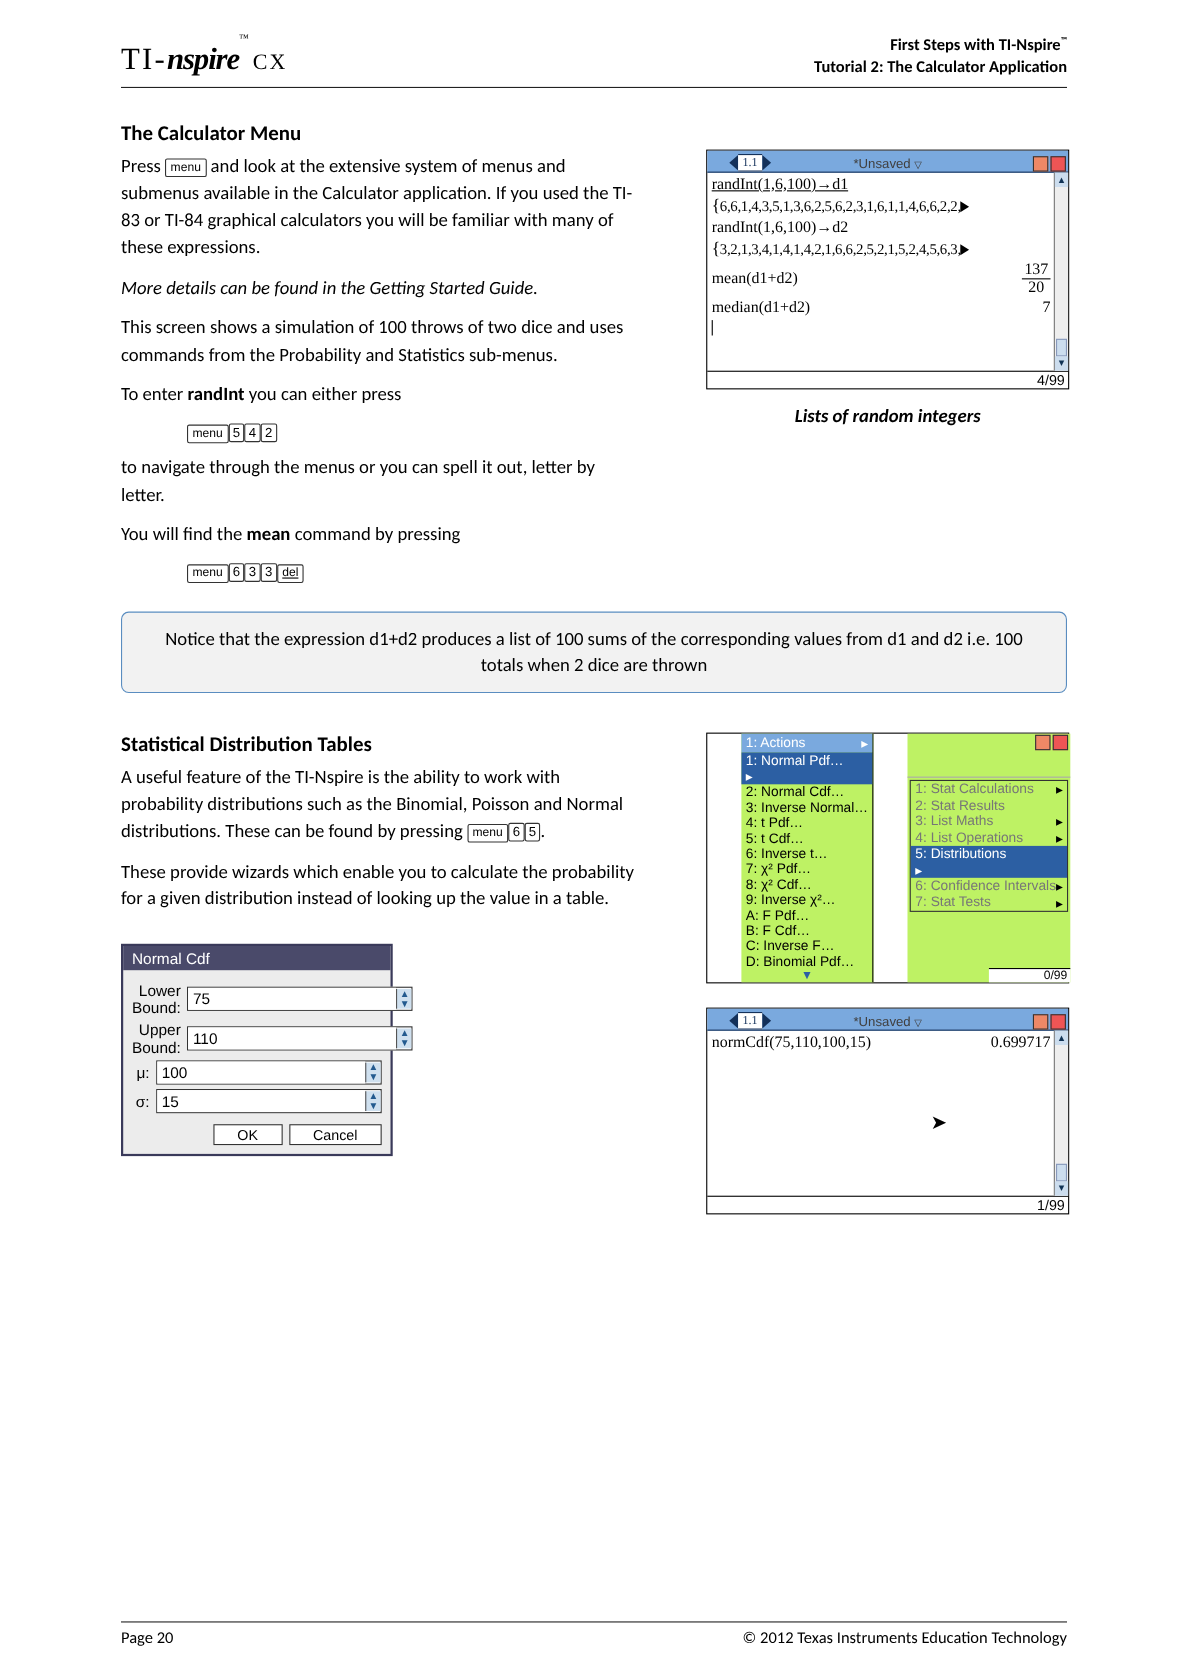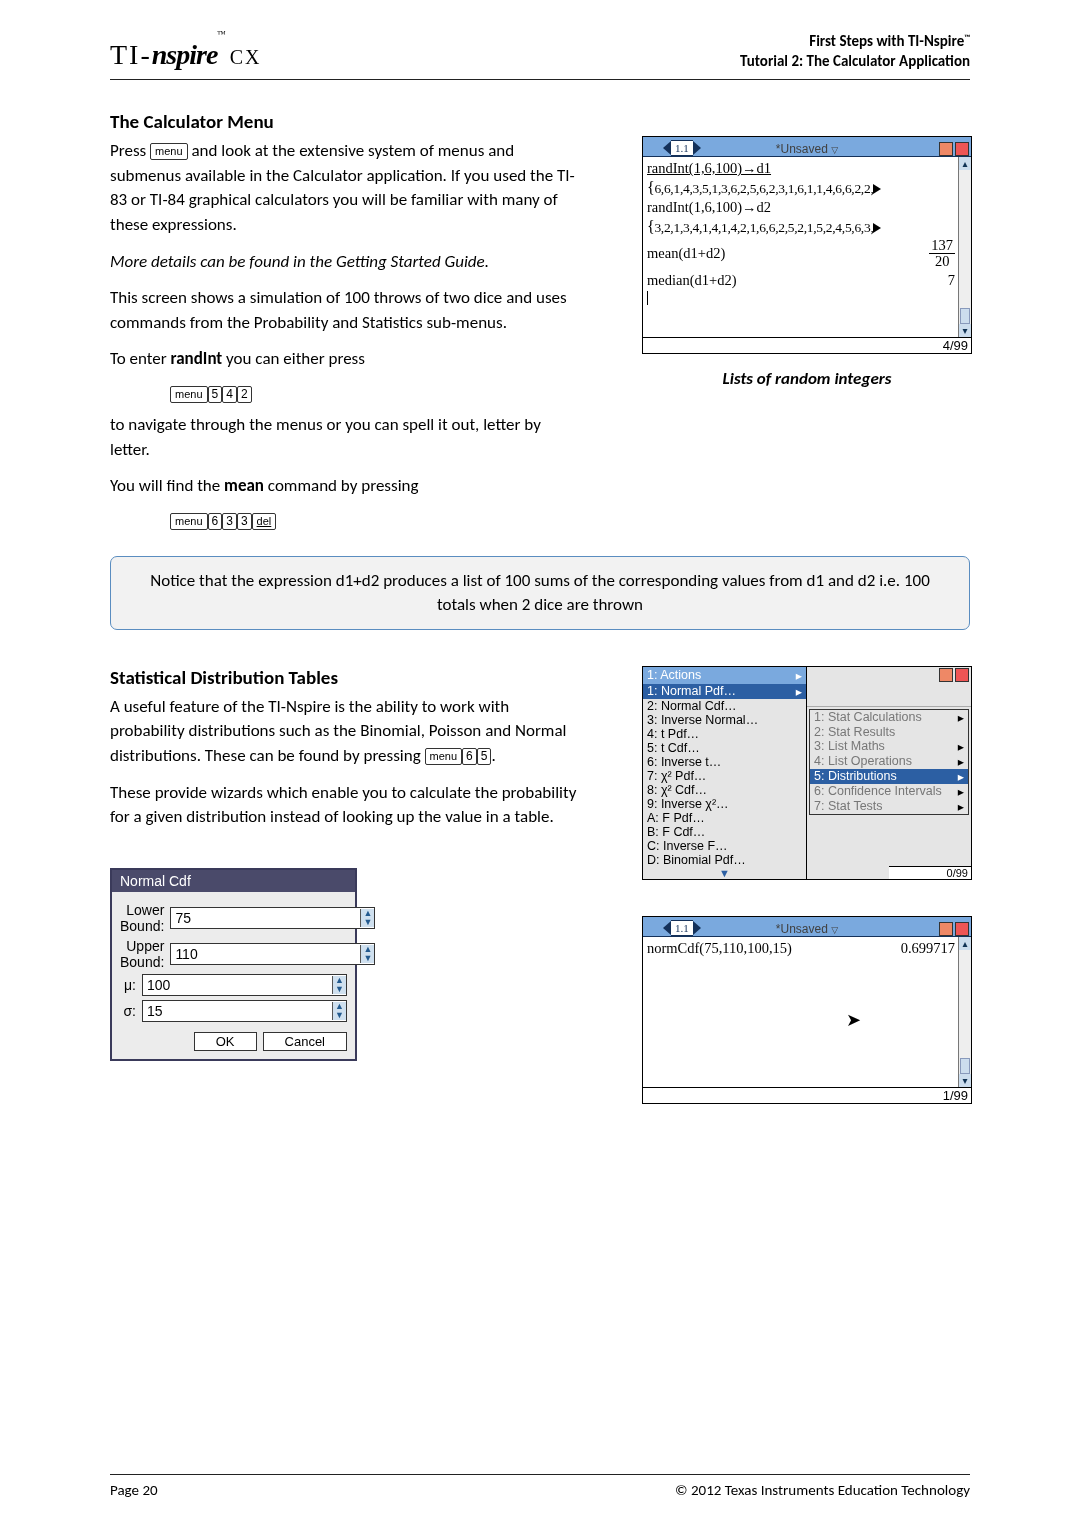--- a/index.html
+++ b/index.html
@@ -157,43 +157,43 @@
   .sb-arrow { height: 13px; text-align: center; font-size: 10px; line-height:13px; color:#135; background:#cde; }
   .sb-thumb { flex: 0 0 16px; margin: 0 1px; background: #cde; border: 1px solid #89b; }
   .sb-thumb.bottom { margin-top: auto; }
   .sb-track { flex: 1; }
   .calc-status { border-top: 1px solid #000; font-size: 13px; text-align: right; padding: 0 3px; font-family: Arial, sans-serif; }
   .shot-caption { text-align: center; font-style: italic; font-weight: bold; font-size: 17px; margin-top: 14px; }
 
   
   .shot2 { position: absolute; right: -2px; top: 0; width: 330px; }
   .menu-screen { border: 1px solid #000; display: flex; font-family: Arial, sans-serif; font-size: 12.5px; position: relative; }
-  .menu-col { background: #e5e5e5; }
+  .menu-col { background: #bef264; margin-left: 31px; }
   .menu-left { width: 50%; border-right: 1px solid #000; }
   .menu-left .menu-head { background: #7aa9de; color:#fff; padding: 1px 4px; display:flex; justify-content:space-between; }
   .menu-item { padding: 0 4px; white-space: nowrap; display:flex; justify-content:space-between; }
   .menu-item .arrow { color:#000; }
-  .menu-item.hl { background: #2c5fa3; color: #fff; }
+  .menu-item.hl { background: #2c5fa3; color: #fff; flex-direction: column; }
   .menu-item.hl .arrow { color:#fff; }
   .menu-arrow-down { text-align:center; color:#2c5fa3; font-size:11px; }
   .menu-right { width: 50%; position: relative; }
   .menu-right-top { height: 40px; border-bottom:1px solid #aaa; }
   .menu-right-list { border: 1px solid #333; margin: 2px; }
   .menu-right-list .menu-item.dim { color:#777; }
   .menu-top-right-icons { position:absolute; top:1px; right:2px; display:flex; gap:2px; }
   .menu-status { position:absolute; bottom:0; right:0; left:50%; border-top:1px solid #000; font-size:11px; text-align:right; padding:0 3px; background:#fff; }
 
   
   .wizard {
     width: 247px;
     border: 2px solid #3a3a5a;
     font-family: Arial, sans-serif;
     font-size: 14px;
     background: #ececec;
-    margin-top: 38px;
+    margin-top: 28px;
   }
   .wizard-title {
     background: #4a4a6a; color: #fff; padding: 3px 8px; font-size: 14px;
   }
   .wizard-body { padding: 6px 8px 8px 8px; }
   .wizard-row { display:flex; align-items:center; gap:6px; margin:4px 0; }
   .wizard-row label { width: 104px; text-align: right; }
   .wizard-inputwrap {
     flex:1; display:flex; border:1px solid #333; background:#fff; align-items:center;
   }

